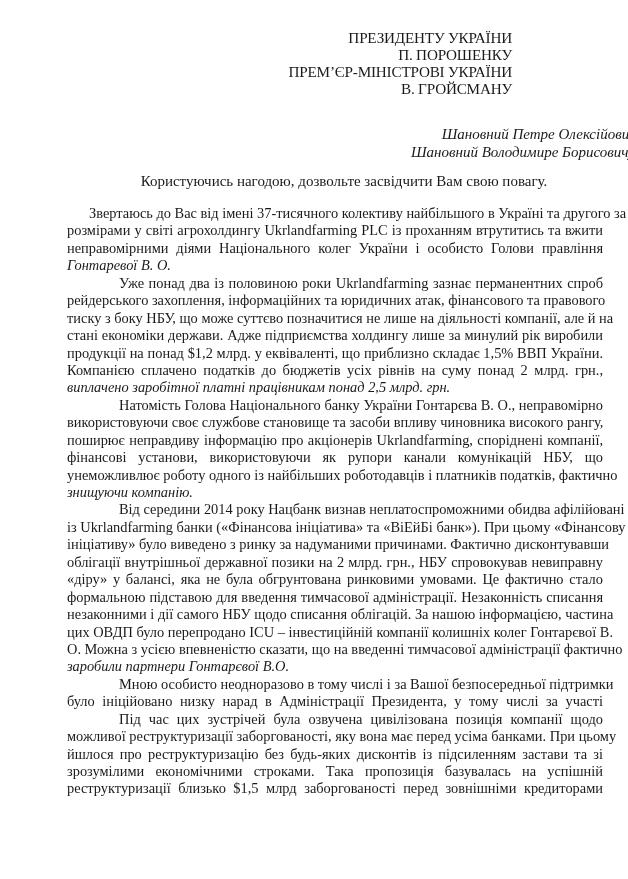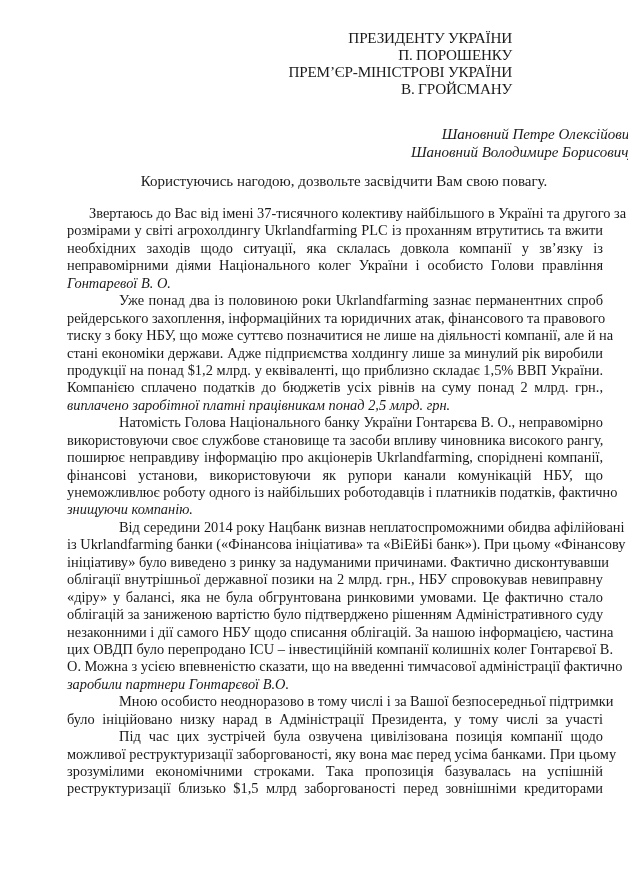--- a/index.html
+++ b/index.html
@@ -37,46 +37,46 @@
   <div class="salutation">
     <div class="sal1">Шановний Петре Олексійовичу,</div>
     <div class="sal2">Шановний Володимире Борисовичу!</div>
   </div>
 
   <div class="greeting">Користуючись нагодою, дозвольте засвідчити Вам свою повагу.</div>
 
   <div class="body" id="body">
       <span class="line indent1">Звертаюсь до Вас від імені 37-тисячного колективу найбільшого в Україні та другого за</span>
       <span class="line">розмірами у світі агрохолдингу Ukrlandfarming PLC із проханням втрутитись та вжити</span>
-      <span class="line">необхідних заходів щодо ситуації, яка склалась довкола компанії у зв’язку із</span>
       <span class="line">неправомірними діями Національного колег України і особисто Голови правління</span>
       <span class="line last">Гонтаревої В. О.</span>
       <span class="line indent2">Уже понад два із половиною роки Ukrlandfarming зазнає перманентних спроб</span>
       <span class="line">рейдерського захоплення, інформаційних та юридичних атак,  фінансового та правового</span>
       <span class="line">тиску з боку НБУ, що може суттєво позначитися не лише на діяльності компанії, але й на</span>
       <span class="line">стані економіки держави. Адже підприємства холдингу лише  за минулий рік виробили</span>
       <span class="line">продукції на понад $1,2 млрд. у еквіваленті, що приблизно складає 1,5% ВВП України.</span>
       <span class="line">Компанією сплачено податків до бюджетів усіх рівнів на суму понад 2 млрд. грн.,</span>
       <span class="line last">виплачено заробітної платні працівникам  понад 2,5 млрд. грн.</span>
       <span class="line indent2">Натомість Голова Національного банку України Гонтарєва В. О., неправомірно</span>
       <span class="line">використовуючи своє службове становище та  засоби впливу чиновника високого рангу,</span>
       <span class="line">поширює неправдиву інформацію про акціонерів Ukrlandfarming, споріднені компанії,</span>
       <span class="line">фінансові установи, використовуючи як рупори канали комунікацій НБУ, що</span>
       <span class="line">унеможливлює роботу одного із найбільших роботодавців і платників податків, фактично</span>
       <span class="line last">знищуючи компанію.</span>
       <span class="line indent2">Від середини 2014 року Нацбанк визнав неплатоспроможними обидва афілійовані</span>
       <span class="line">із Ukrlandfarming банки («Фінансова ініціатива» та «ВіЕйБі банк»). При цьому «Фінансову</span>
       <span class="line">ініціативу» було виведено з ринку за надуманими причинами. Фактично дисконтувавши</span>
       <span class="line">облігації внутрішньої державної позики на 2 млрд. грн., НБУ спровокував невиправну</span>
       <span class="line">«діру» у балансі, яка не була обгрунтована ринковими умовами. Це фактично стало</span>
-      <span class="line">облігацій за заниженою вартістю було підтверджено  рішенням Адміністративного суду</span>
+      <span class="line">формальною підставою для введення тимчасової адміністрації. Незаконність списання</span>
       <span class="line">незаконними і дії самого НБУ щодо списання облігацій.    За нашою інформацією, частина</span>
       <span class="line">цих ОВДП було перепродано ICU – інвестиційній компанії колишніх колег Гонтарєвої В.</span>
       <span class="line">О. Можна з усією впевненістю сказати, що на введенні тимчасової адміністрації фактично</span>
       <span class="line last">заробили  партнери Гонтарєвої В.О.</span>
       <span class="line indent2">Мною особисто неодноразово в тому числі і за Вашої безпосередньої підтримки</span>
       <span class="line">було ініційовано низку нарад в Адміністрації Президента, у тому числі за участі</span>
       <span class="line indent2">Під час цих зустрічей була озвучена цивілізована позиція компанії щодо</span>
       <span class="line">можливої реструктуризації заборгованості, яку вона має перед усіма банками. При цьому</span>
+      <span class="line">йшлося про реструктуризацію без будь-яких дисконтів із підсиленням застави та зі</span>
       <span class="line">зрозумілими економічними строками. Така пропозиція базувалась на успішній</span>
       <span class="line">реструктуризації близько $1,5 млрд заборгованості перед зовнішніми кредиторами</span>
     </div>
 </div>
 
 </body></html>

